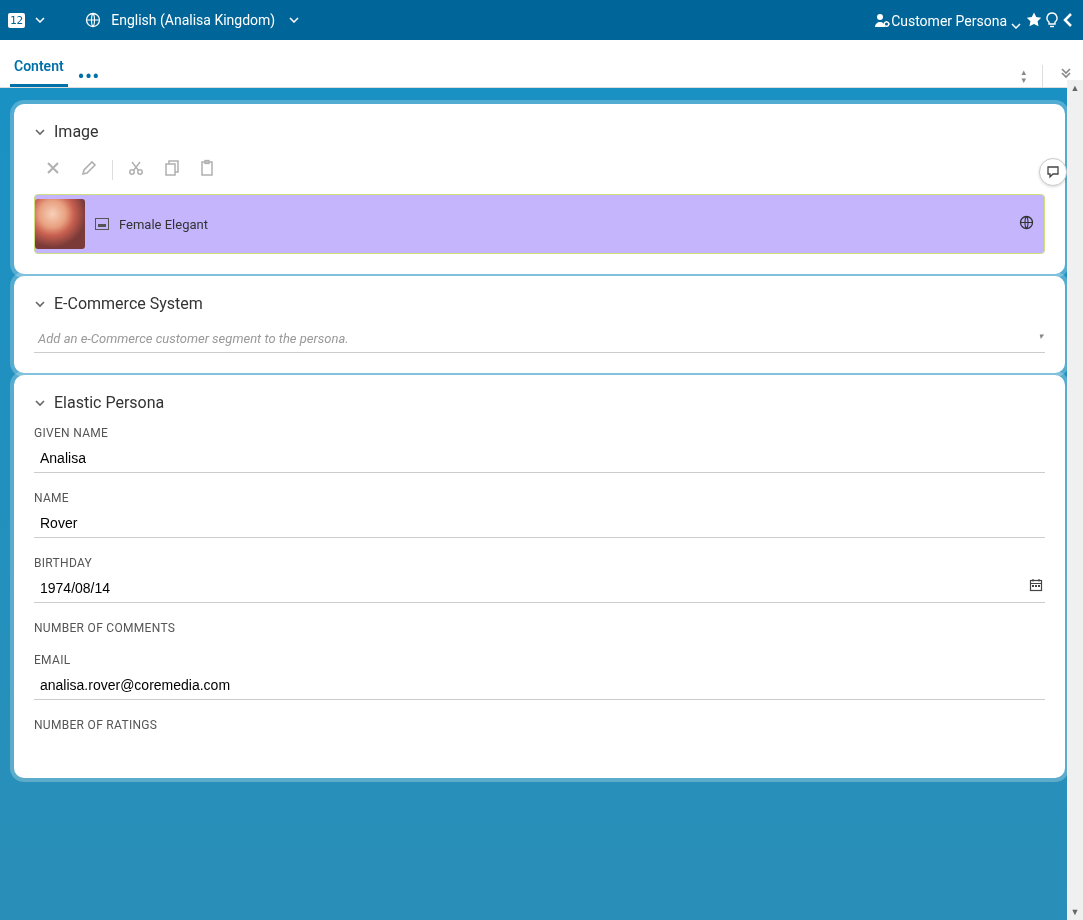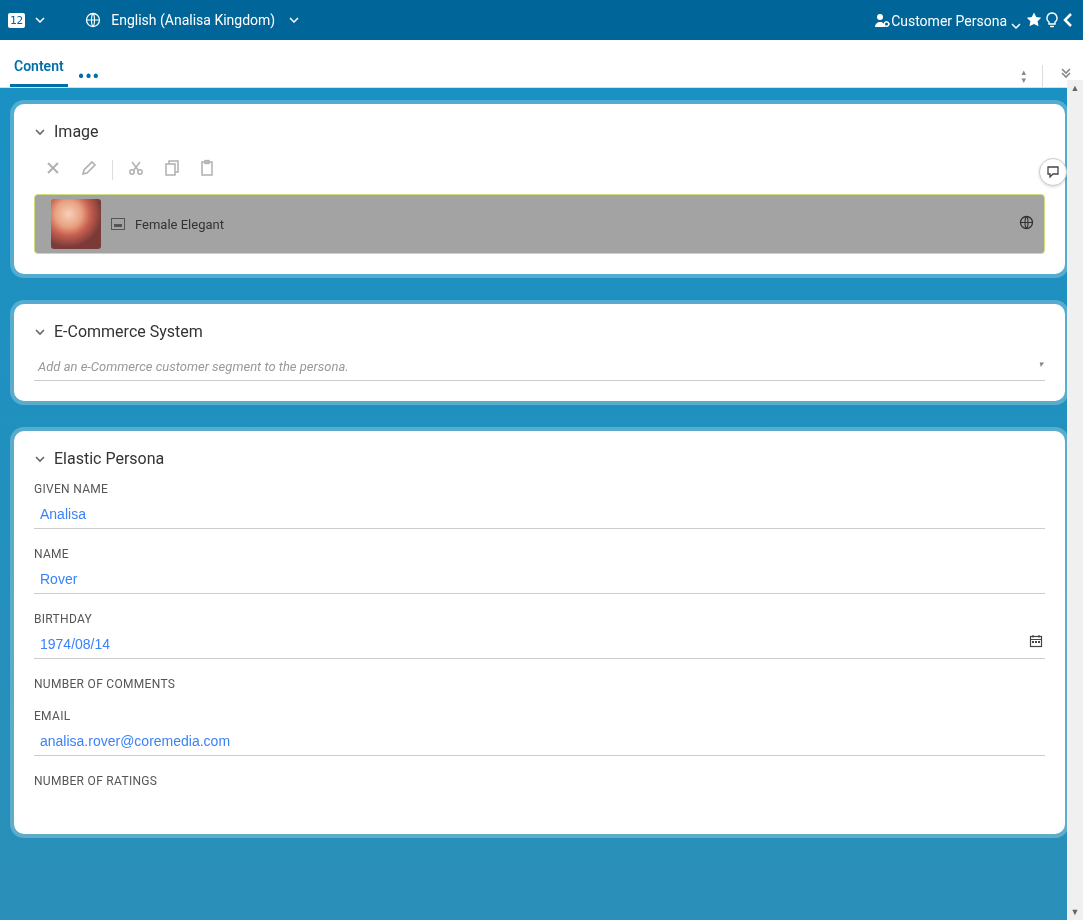--- a/index.html
+++ b/index.html
@@ -81,21 +81,21 @@
   background: linear-gradient(to bottom, #1a91c3 0%, #2a8fb8 100%);
   height: calc(920px - 80px);
   padding: 16px 14px 0 14px;
   overflow-y: auto;
 }
 
 
 .panel {
   background: #fff;
   border-radius: 10px;
-  margin-bottom: 30px;
+  margin-bottom: 2px;
   padding: 18px 20px 20px 20px;
   box-shadow: 0 0 0 4px rgba(255,255,255,0.25);
   position: relative;
 }
 .panel-header {
   display: flex;
   align-items: center;
   gap: 8px;
   margin-bottom: 14px;
   cursor: pointer;
@@ -121,26 +121,26 @@
   color: #b0b0b0;
   cursor: pointer;
   padding: 4px;
 }
 .link-toolbar .tb-sep {
   width: 1px; height: 20px; background: #ddd;
 }
 
 
 .linked-item {
-  background: #a3a3a3;
+  background: #c4b5fd;
   border: 1px solid #cde07f;
   border-radius: 4px;
   display: flex;
   align-items: center;
-  padding: 4px 10px 4px 16px;
+  padding: 4px 10px 4px 0;
   gap: 10px;
 }
 .linked-item .thumb {
   width: 50px;
   height: 50px;
   background: radial-gradient(circle at 35% 30%, #f8d0b8 0%, #e8a080 28%, #c86050 45%, #7a3a38 70%);
   border-radius: 3px;
 }
 .linked-item .type-ico {
   width: 14px; height: 12px;
@@ -206,21 +206,21 @@
   color: #555;
   text-transform: uppercase;
   margin-bottom: 6px;
 }
 .form-input {
   width: 100%;
   border: none;
   border-bottom: 1px solid #ccc;
   padding: 4px 4px 6px 6px;
   font-size: 14px;
-  color: #3b82f6;
+  color: #000000;
   font-weight: 500;
   background: transparent;
   outline: none;
 }
 .form-input-wrap { position: relative; }
 .cal-ico {
   position: absolute;
   right: 2px; top: 2px;
   cursor: pointer;
   color: #555;

